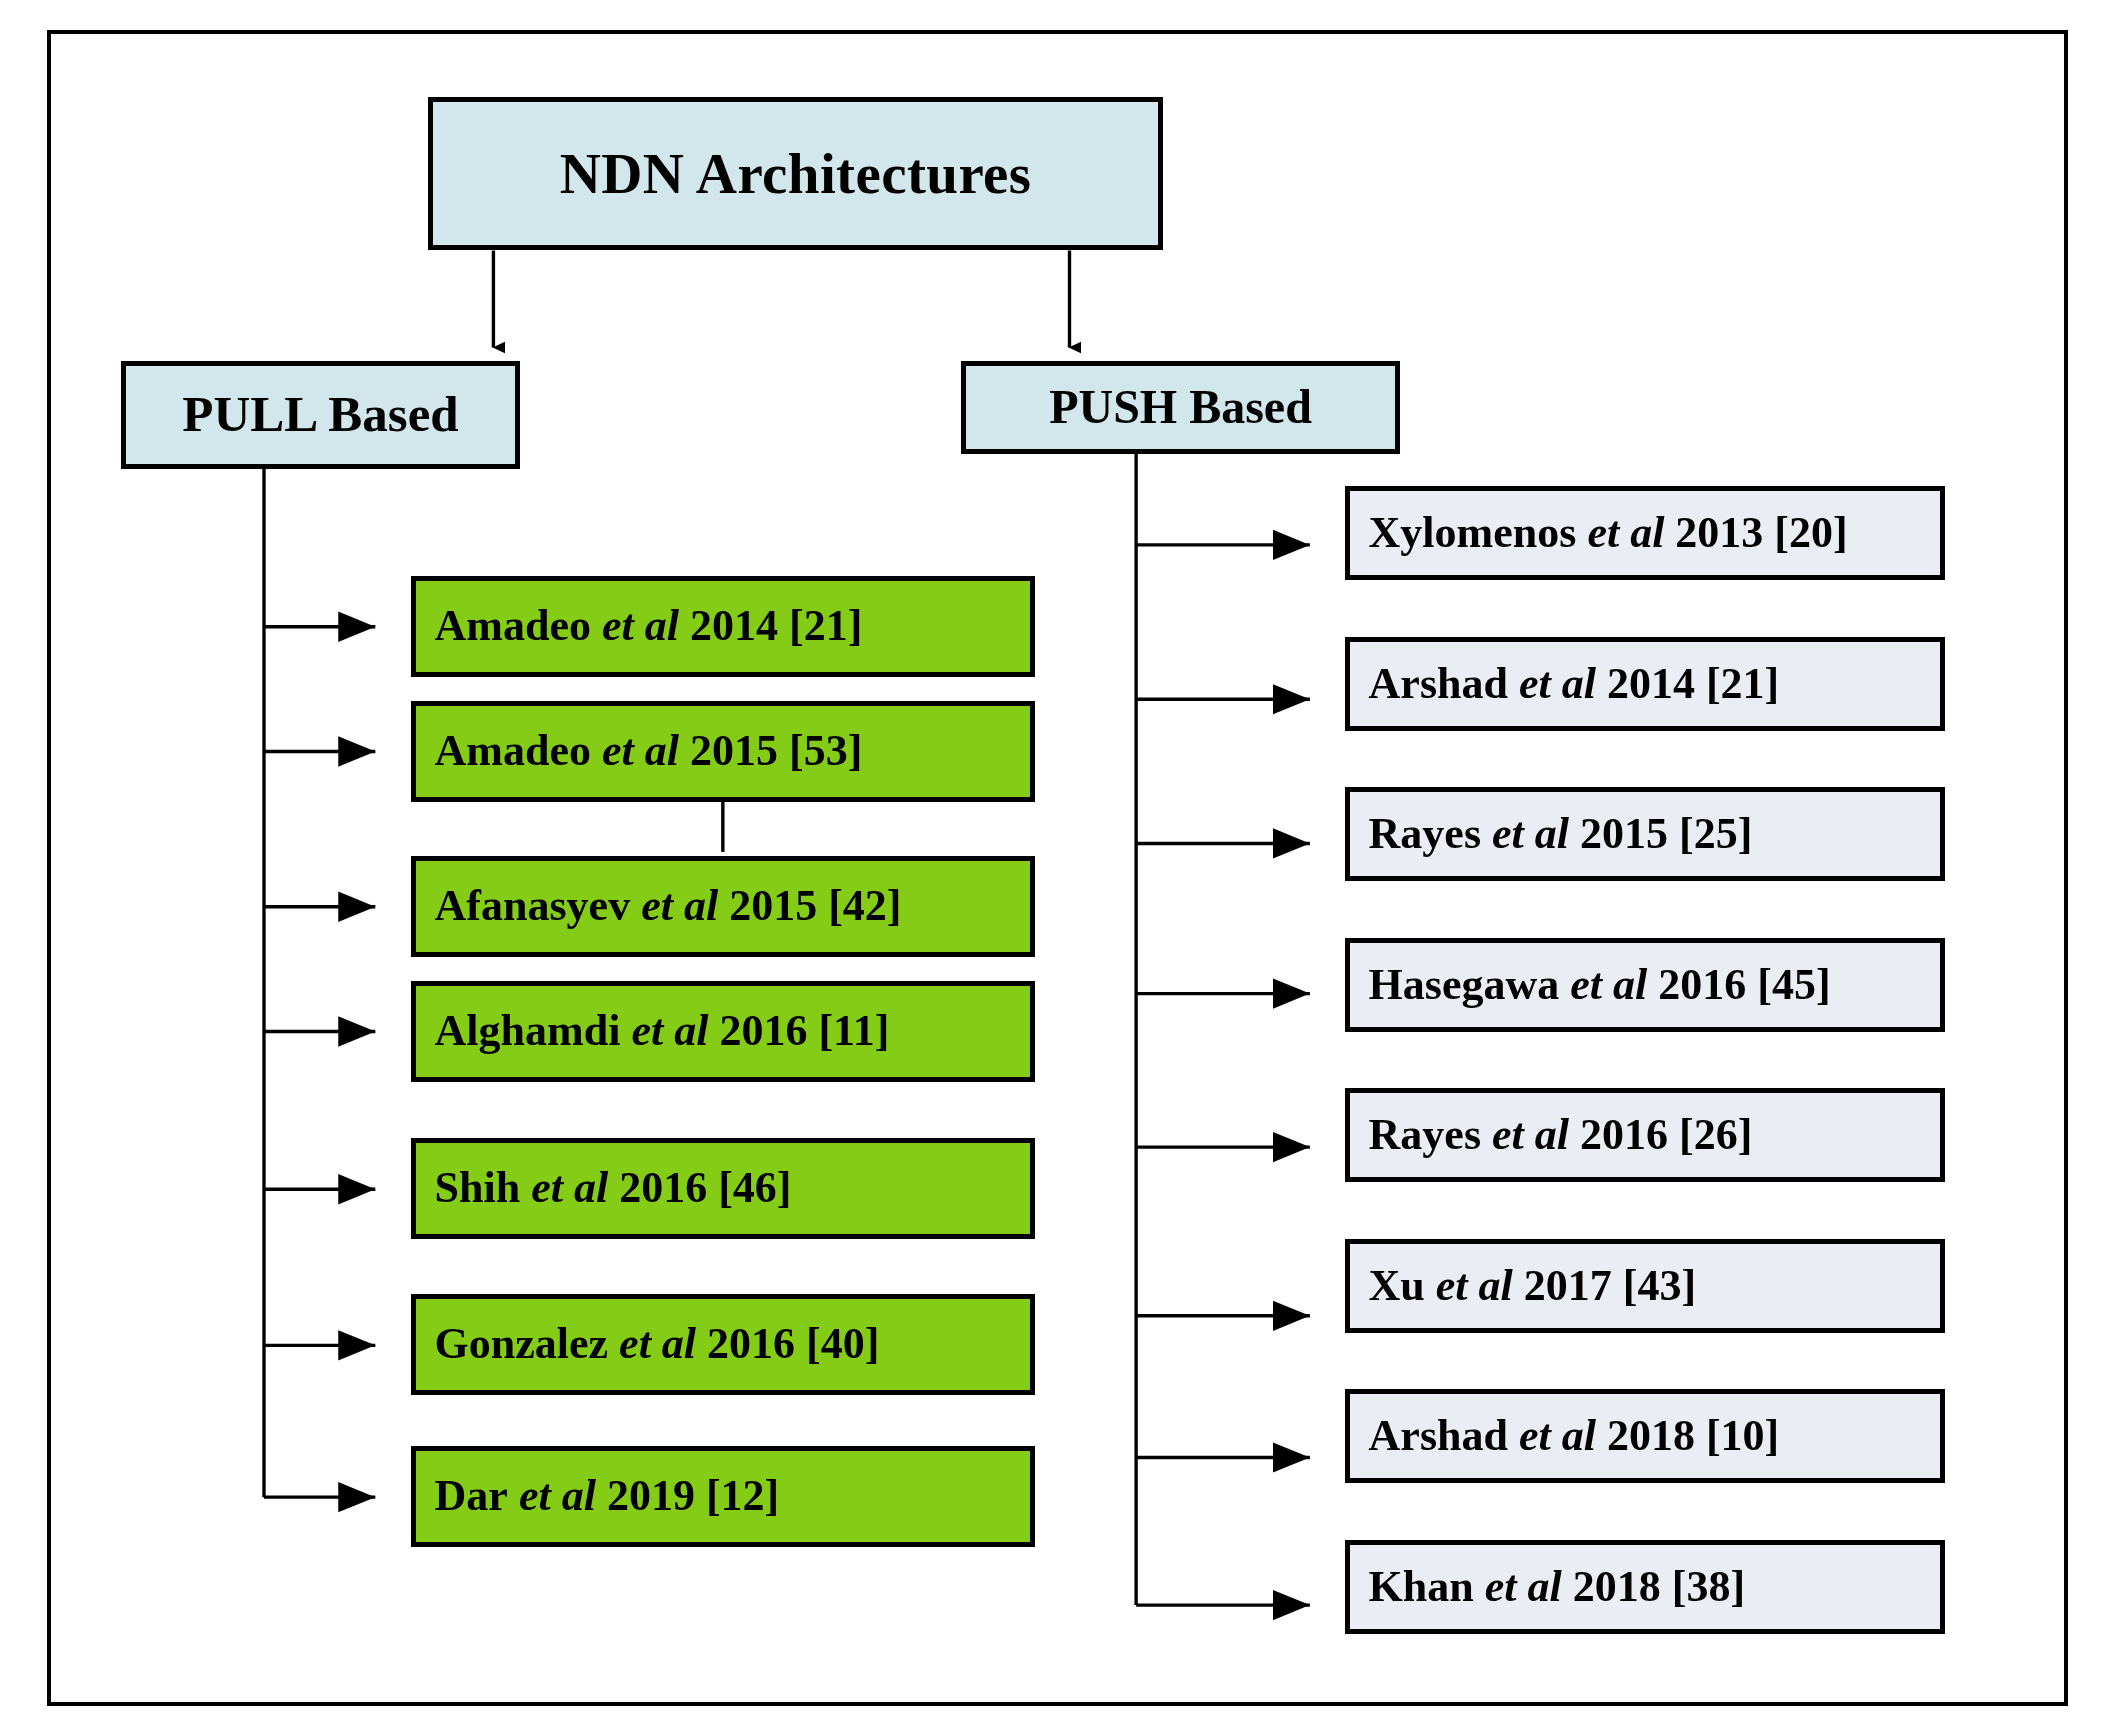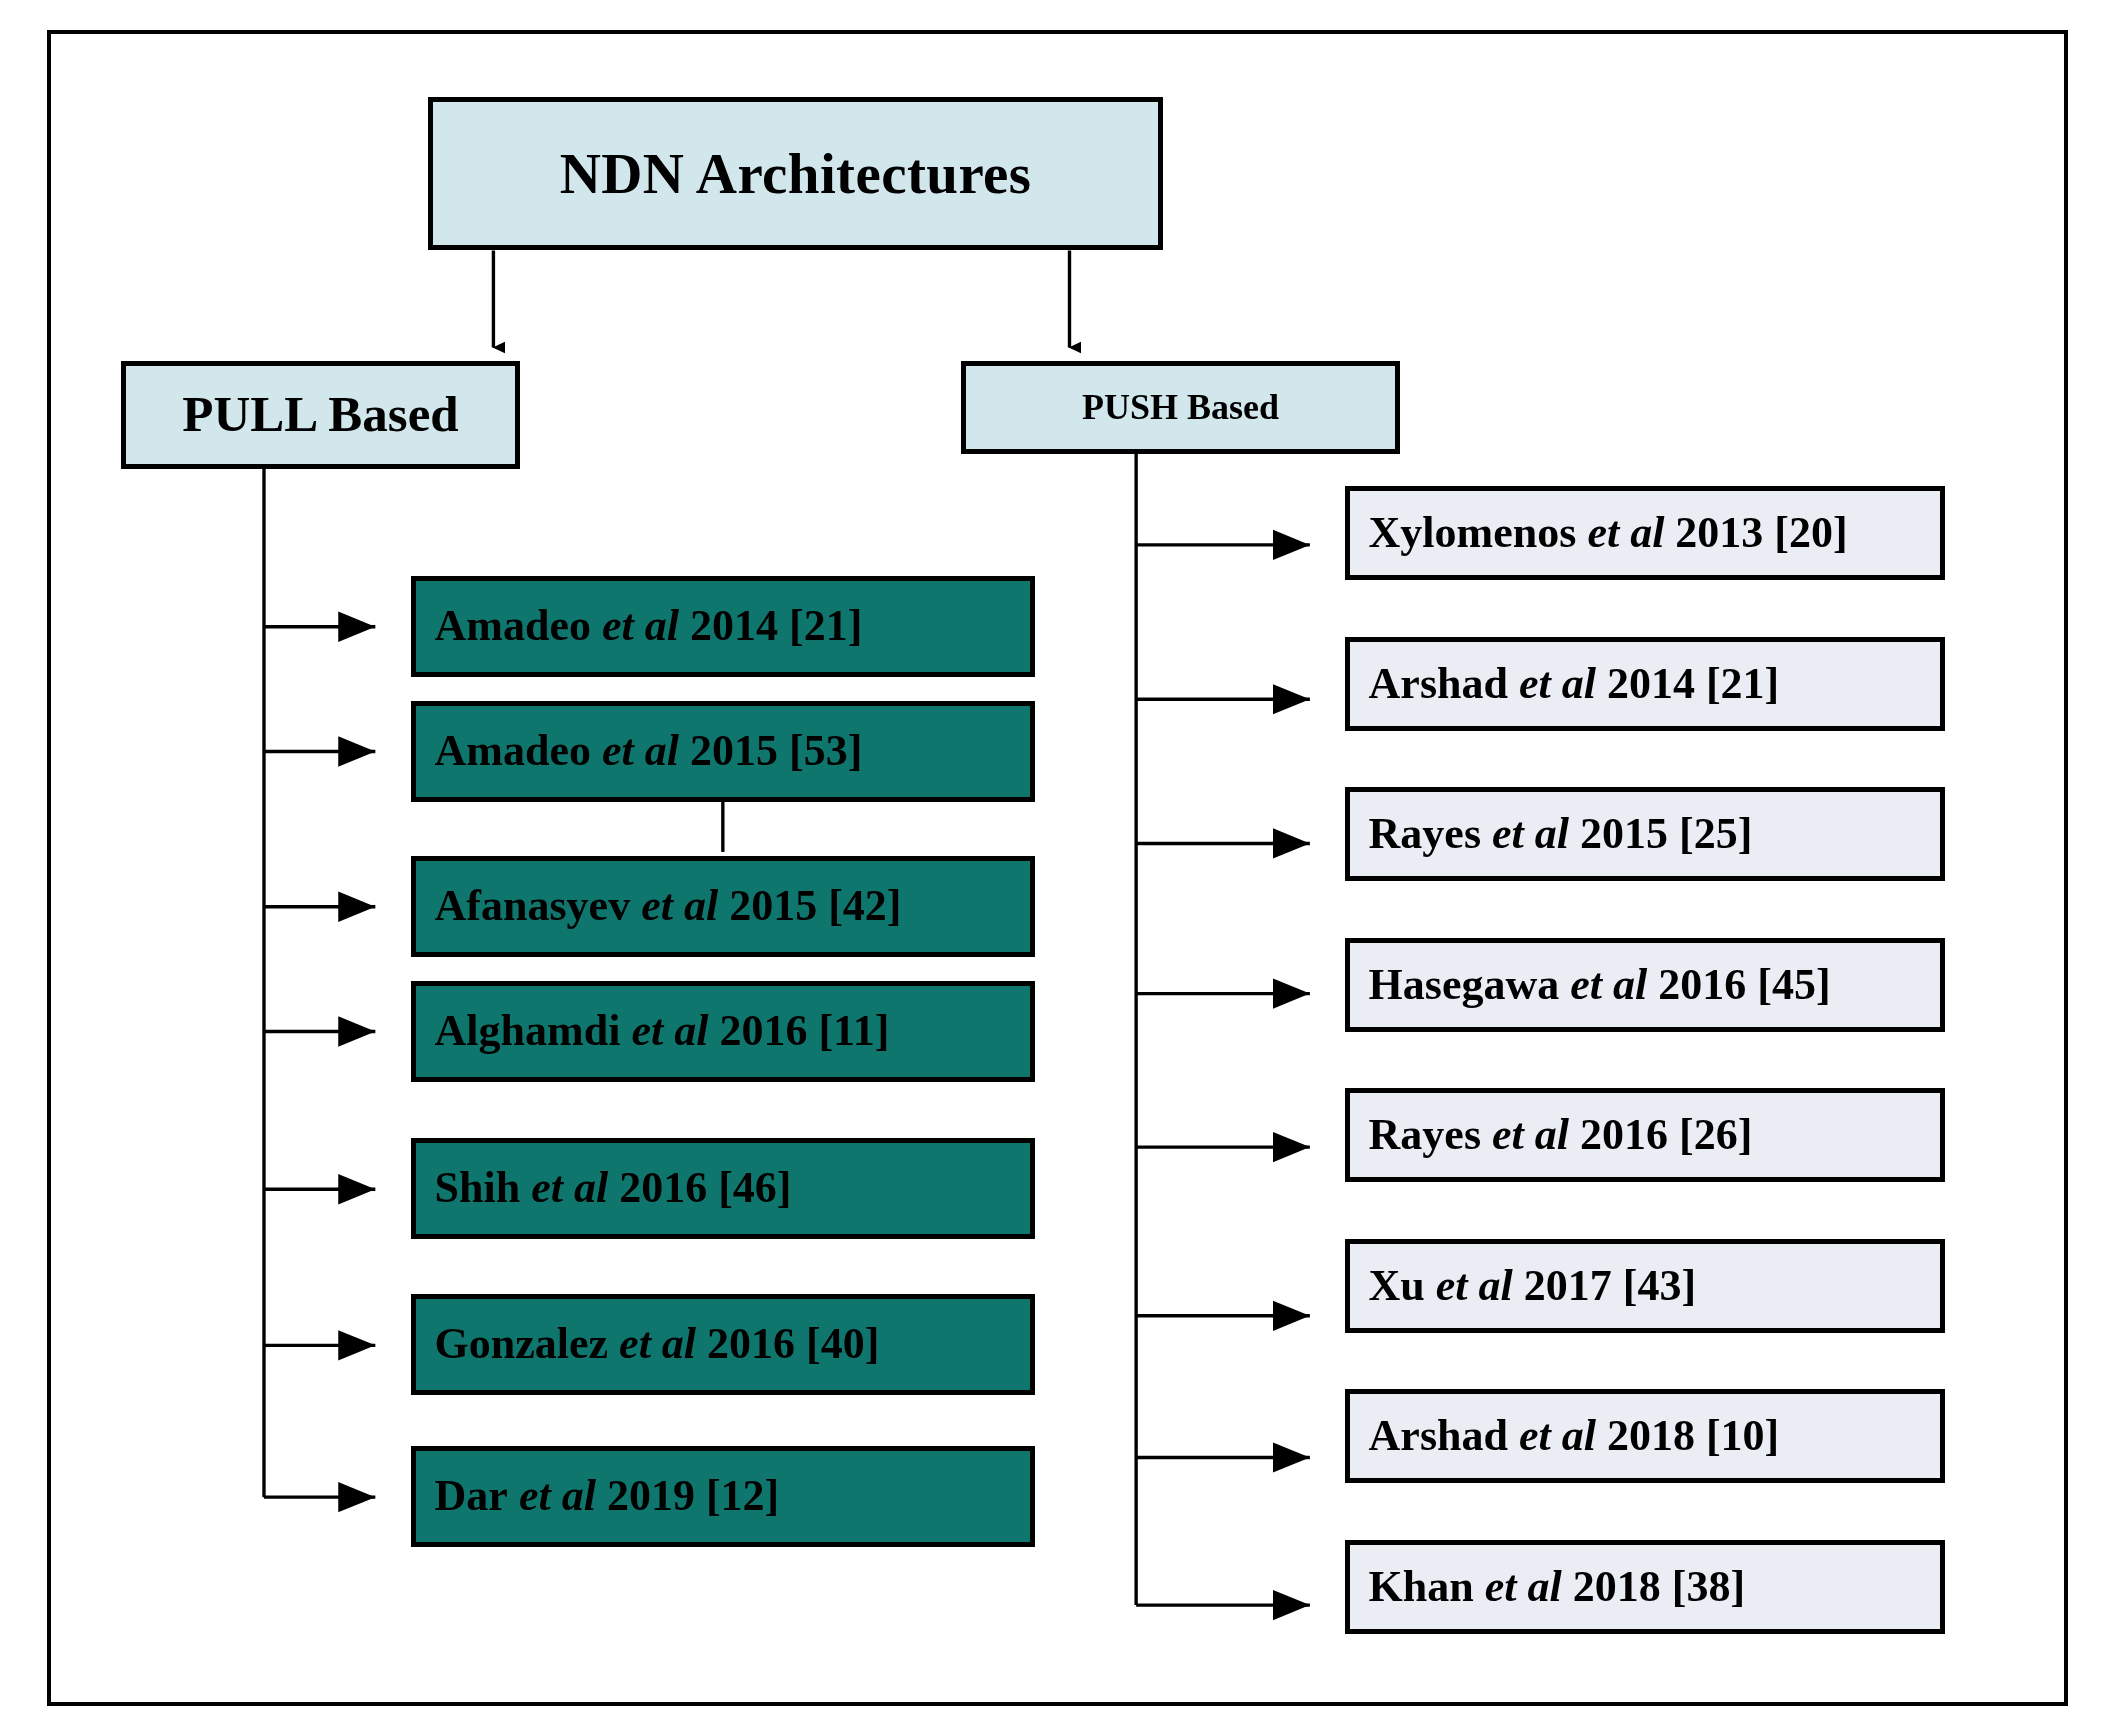--- a/index.html
+++ b/index.html
@@ -65,33 +65,33 @@
     justify-content: center;
     font-size: 51px;
   }
   #node-push {
     left: 961px;
     top: 361px;
     width: 439px;
     height: 93px;
     background: #d2e7ec;
     justify-content: center;
-    font-size: 36px;
+    font-size: 48px;
   }
   
   .leaf {
     font-size: 44px;
     padding-left: 18.6px;
     justify-content: flex-start;
   }
   .leaf-pull {
     left: 411px;
     width: 624px;
     height: 101px;
-    background: #0f766e;
+    background: #84cc16;
   }
   .leaf-push {
     left: 1345px;
     width: 600px;
     height: 94px;
     background: #eaeef4;
   }
 
   
   #wires {

